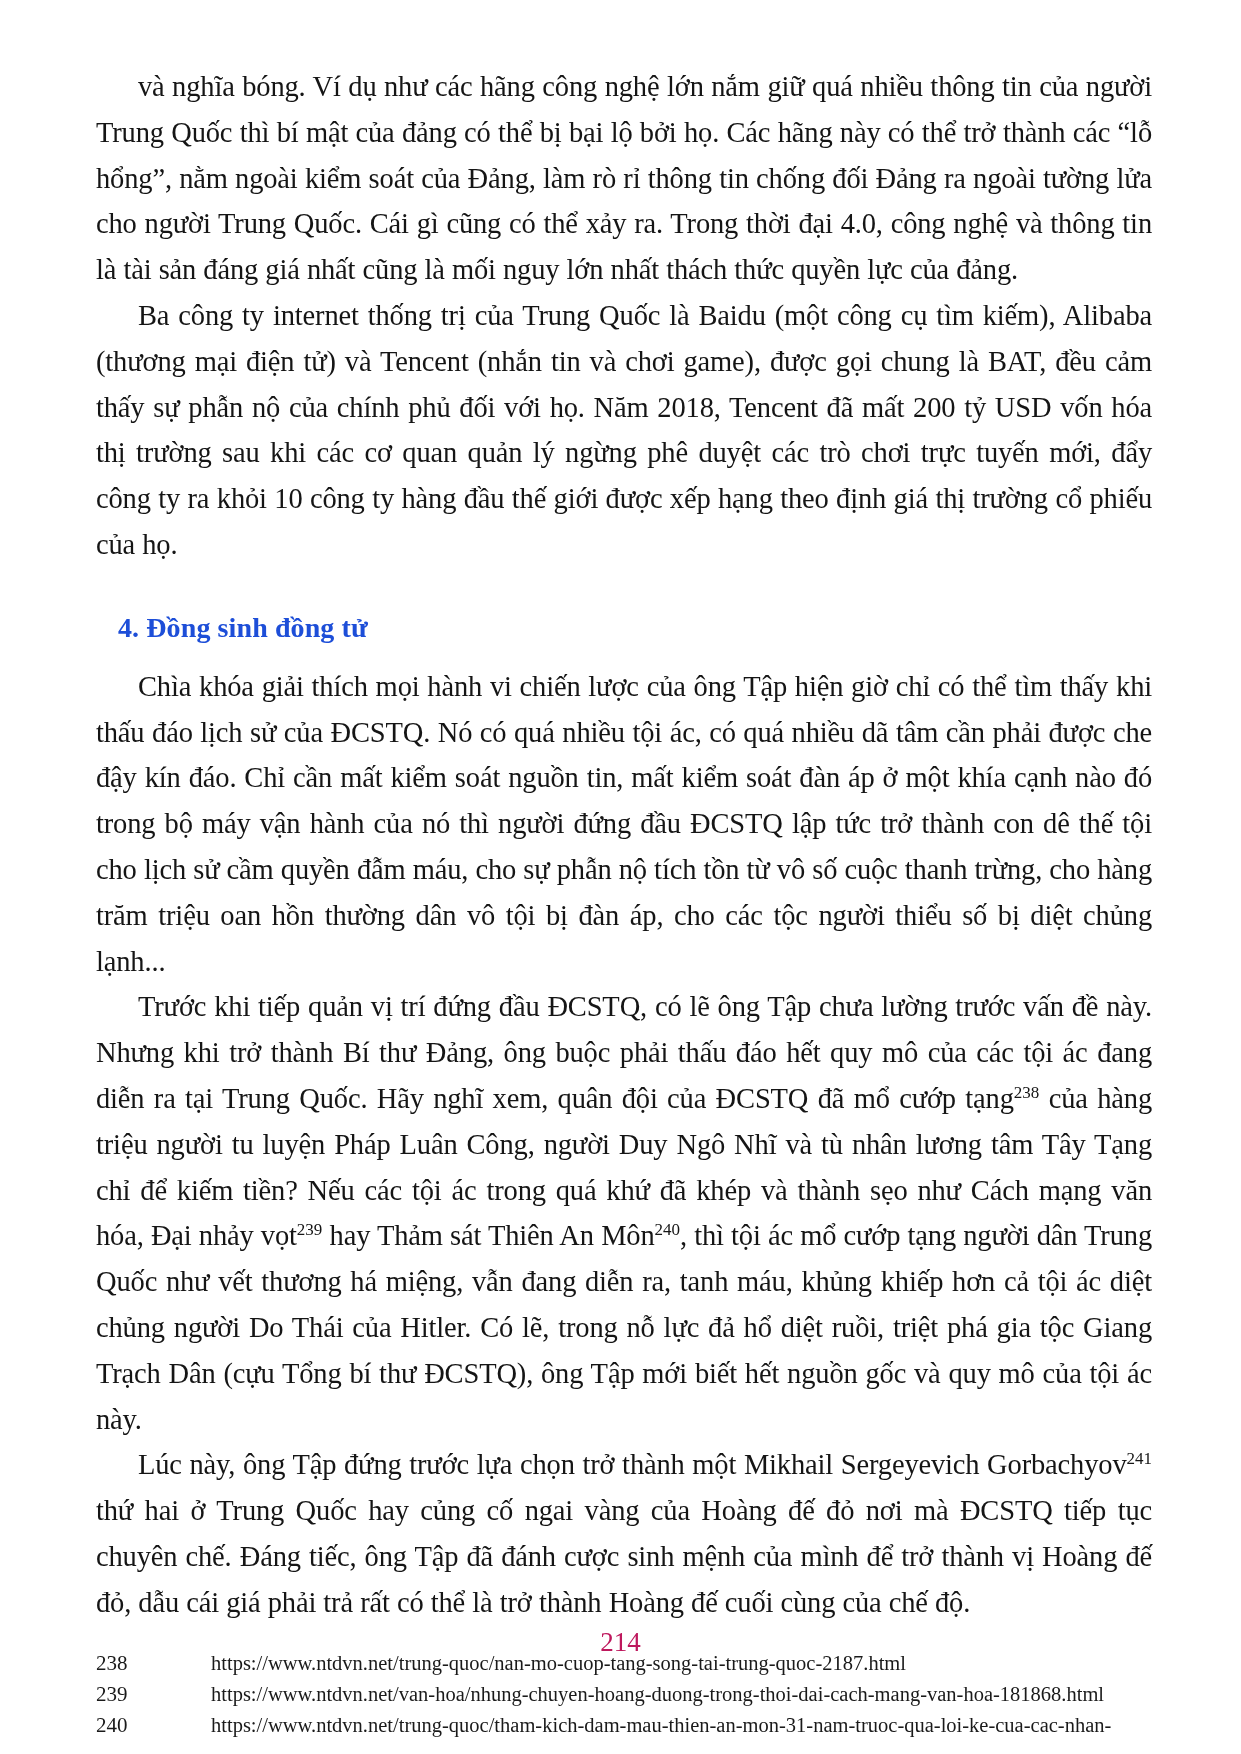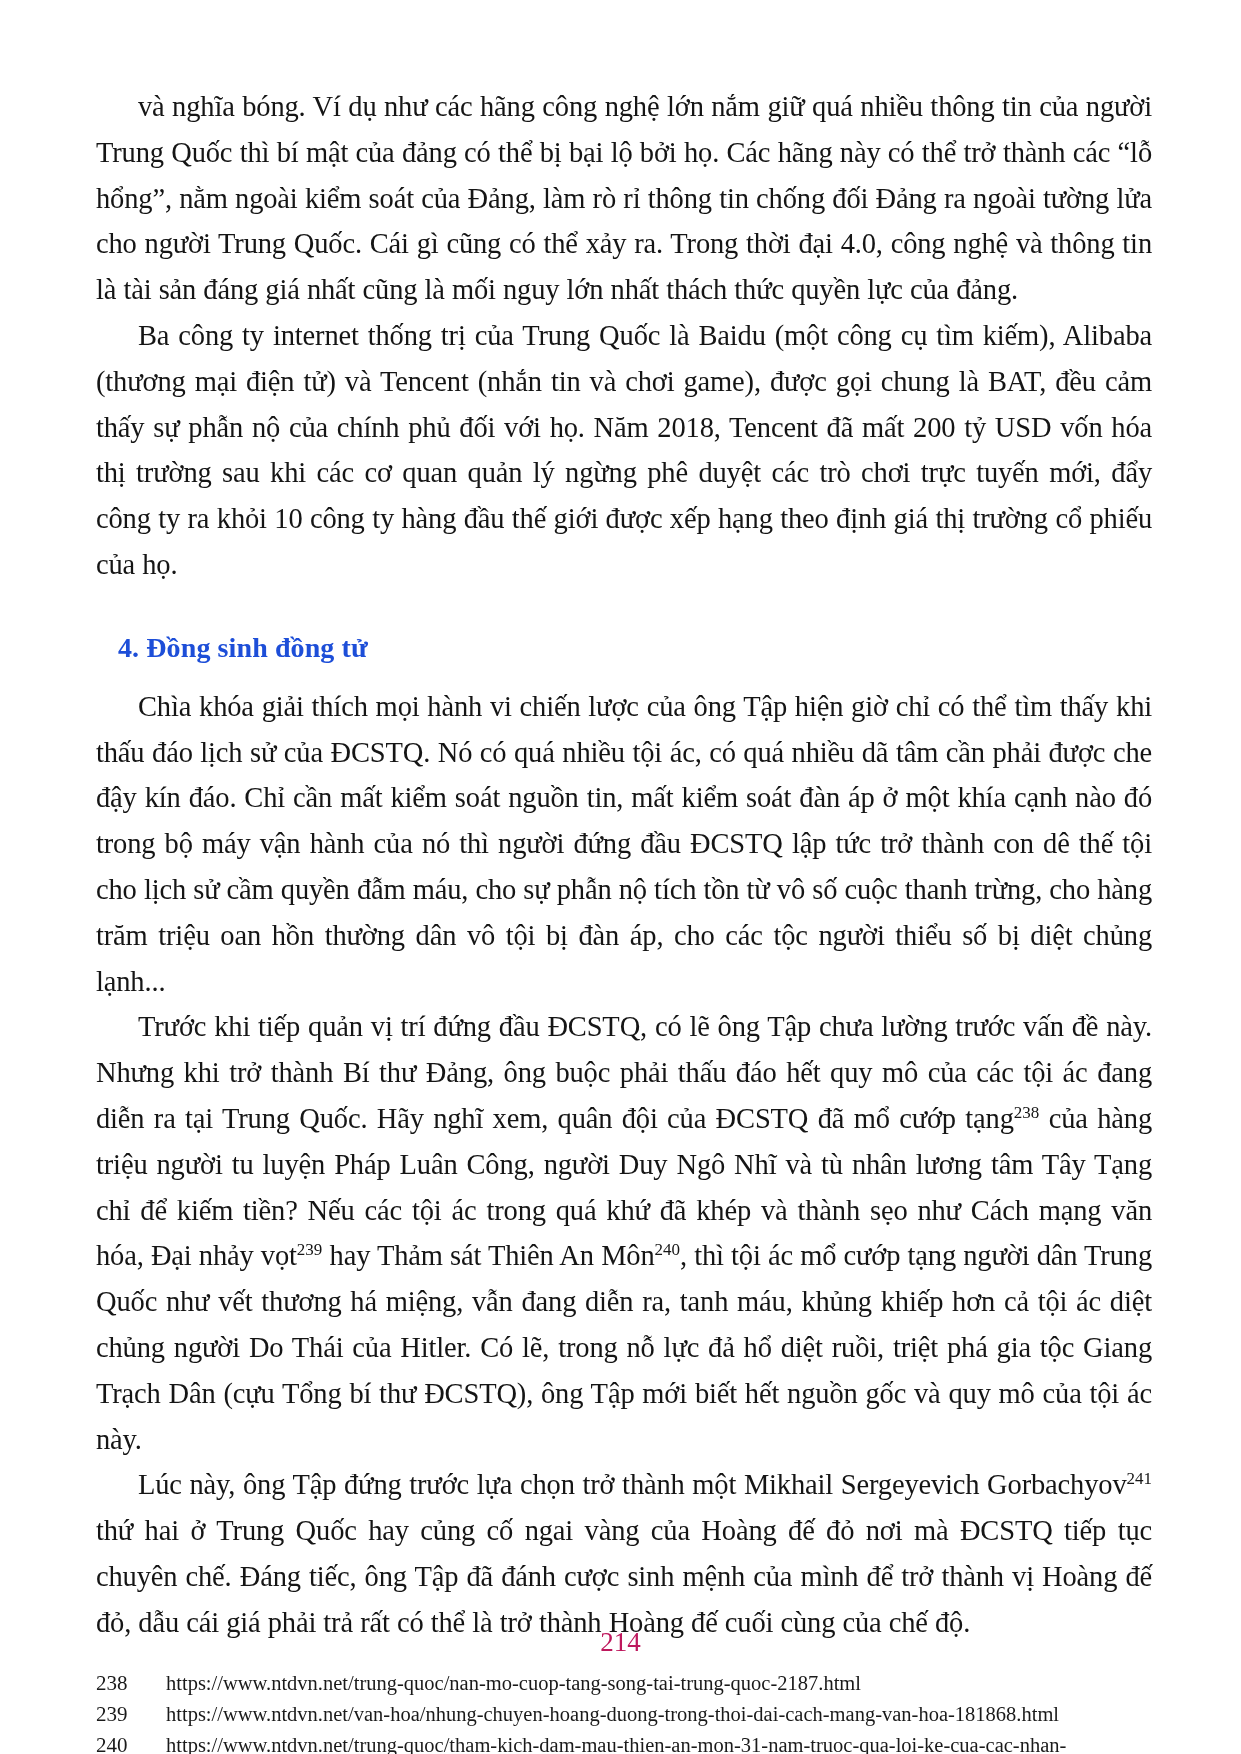--- a/index.html
+++ b/index.html
@@ -7,21 +7,21 @@
     padding: 0;
     background: #ffffff;
   }
   .page {
     position: relative;
     width: 1241px;
     height: 1754px;
     margin: 0 auto;
     background: #ffffff;
     box-sizing: border-box;
-    padding: 84px 92px 0 96px;
+    padding: 64px 92px 0 96px;
     font-family: "Liberation Serif", "DejaVu Serif", serif;
     color: #141414;
     overflow: hidden;
     border-radius: 18px;
   }
   .body-col {
     width: 1056px;
   }
   p.para {
     margin: 0;
@@ -61,20 +61,21 @@
     text-align: left;
   }
   .fn-num {
     display: inline-block;
     width: 70px;
     font-size: 21px;
   }
   .fn-url {
     font-size: 20.5px;
     word-break: break-all;
+    margin-left: 45px;
   }
   .underline-tail {
     text-underline-offset: 4px;
   }
   .page-number {
     position: absolute;
     left: 0;
     right: 0;
     bottom: 96px;
     text-align: center;

